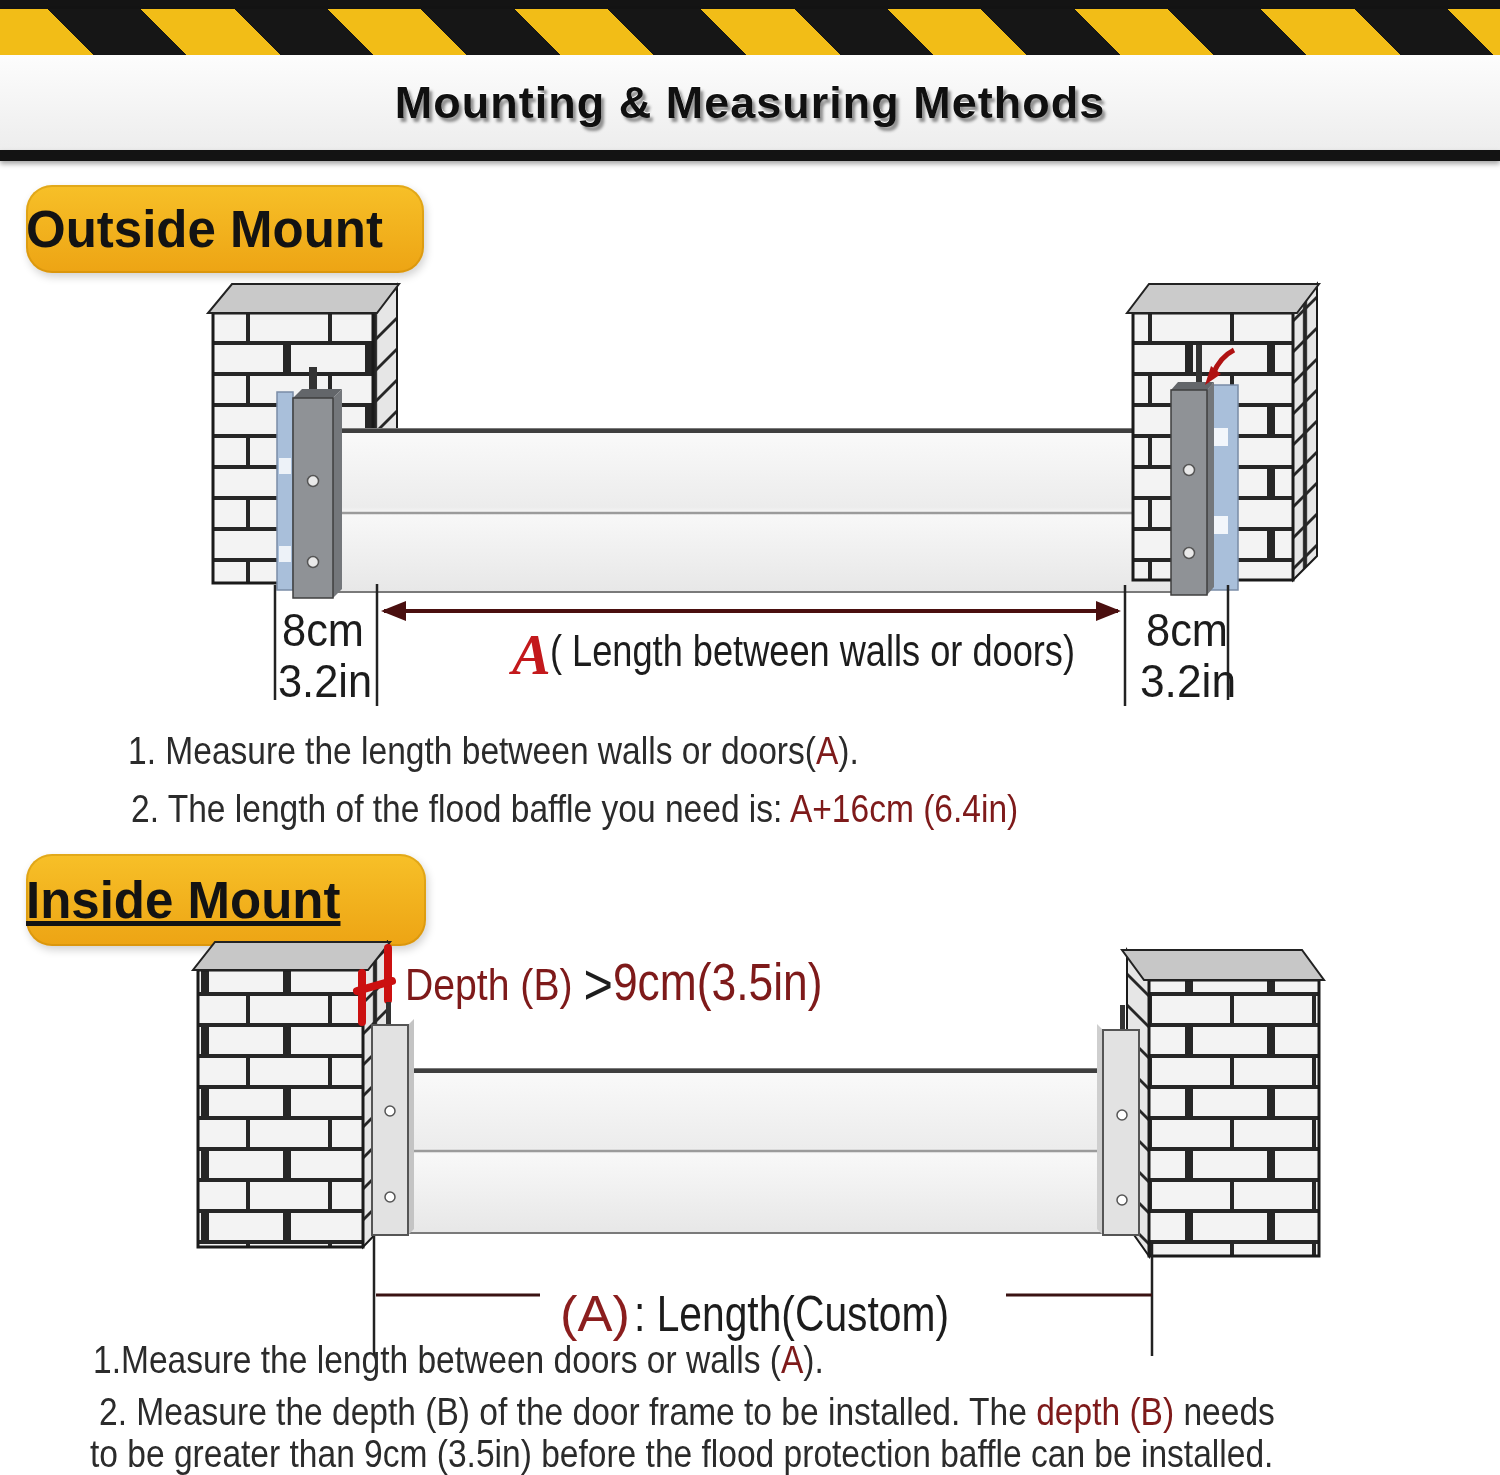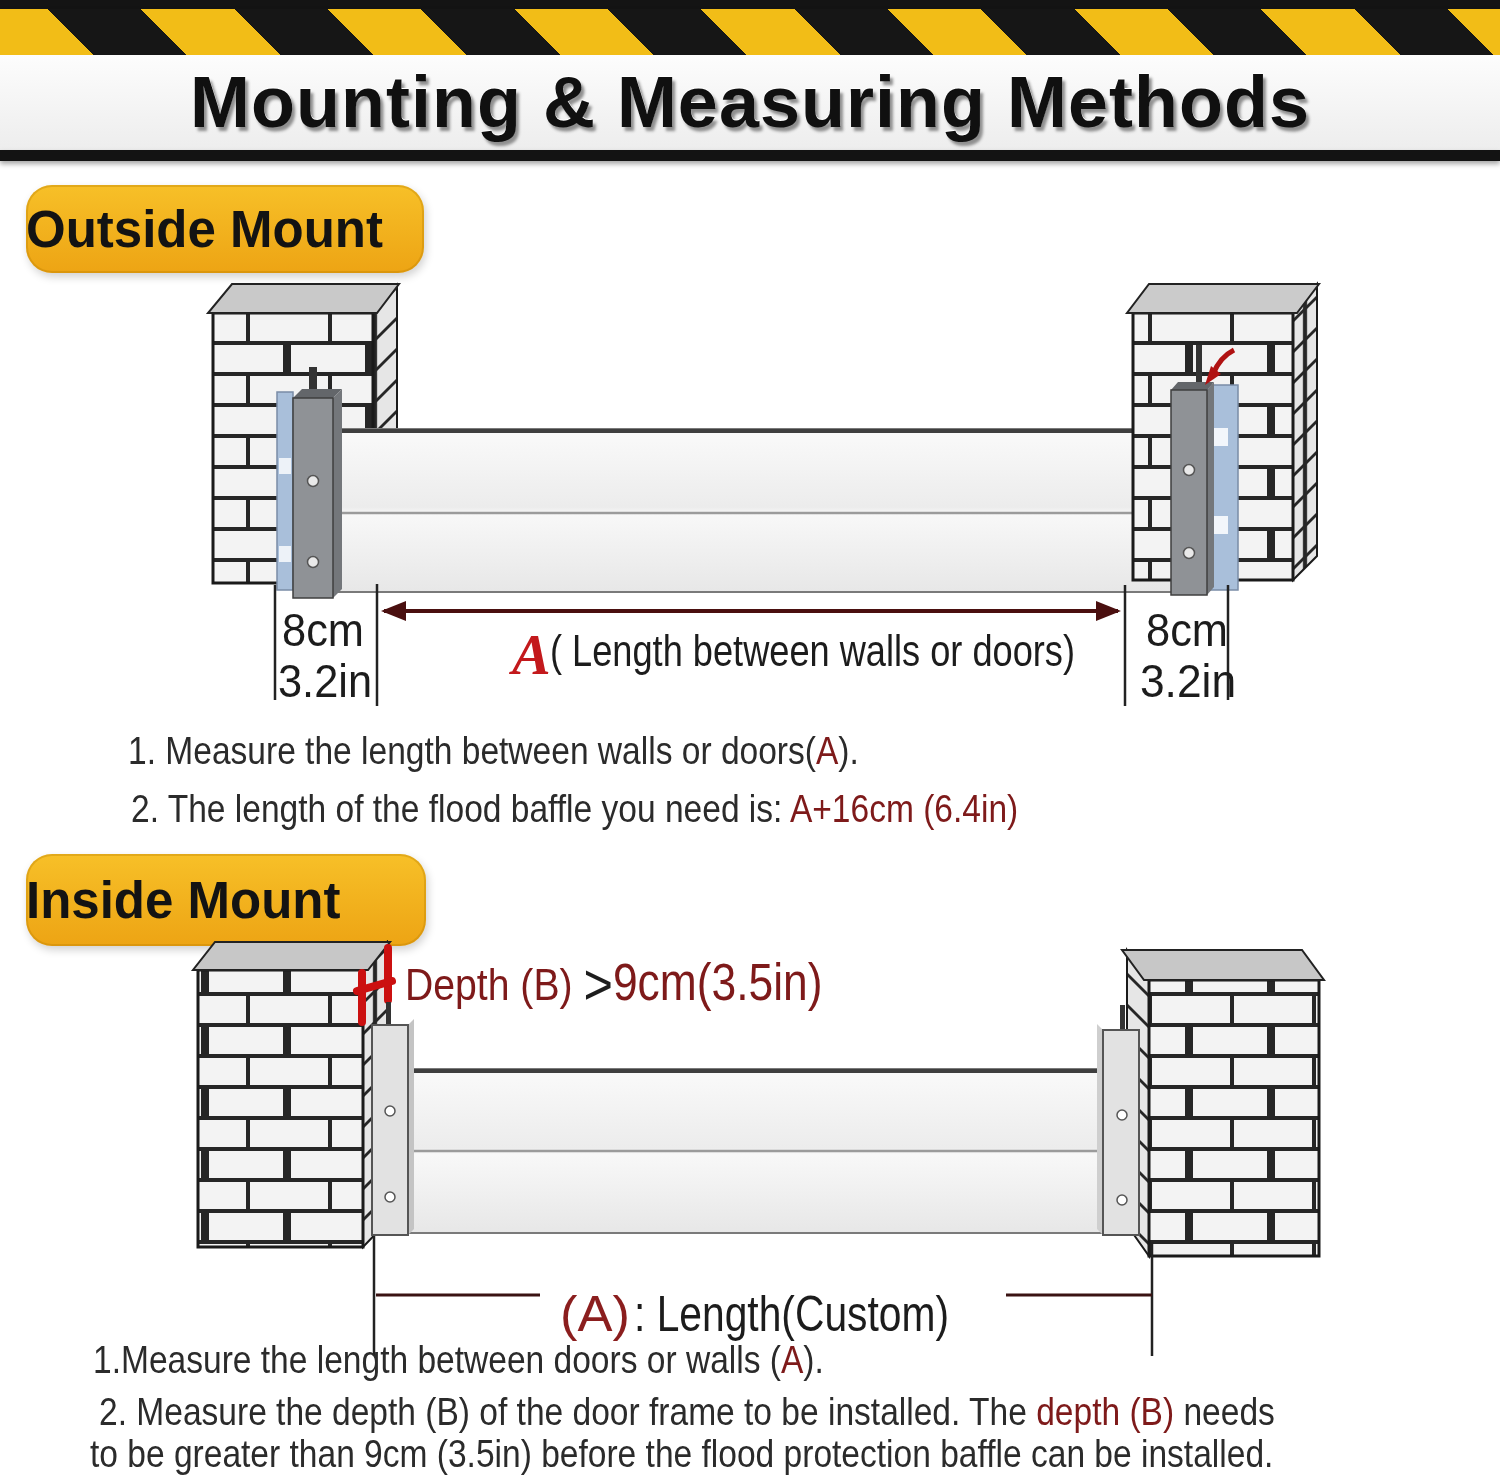--- a/index.html
+++ b/index.html
@@ -4,31 +4,31 @@
 <style>
   html,body{margin:0;padding:0;background:#fff;}
   .page{position:relative;width:1500px;height:1475px;background:#fff;overflow:hidden;
         font-family:"Liberation Sans",sans-serif;}
   .top-bar{position:absolute;left:0;top:0;width:1500px;height:9px;background:#141414;}
   .hazard{position:absolute;left:0;top:9px;width:1500px;height:46px;
           background:repeating-linear-gradient(45deg,#f2bd17 0 66px,#161616 66px 132px);
           box-shadow:0 2px 4px rgba(0,0,0,.3);}
   .title-band{position:absolute;left:0;top:55px;width:1500px;height:95px;
           background:linear-gradient(180deg,#fdfdfd,#ededed);}
-  .title{width:100%;text-align:center;line-height:95px;font-size:72px;font-weight:bold;
+  .title{width:100%;text-align:center;line-height:95px;font-size:45px;font-weight:bold;
           color:#101010;letter-spacing:1px;
           text-shadow:0 -1px 0 #ffffff, 3px 4px 3px #8f8f8f;}
   .divider{position:absolute;left:0;top:150px;width:1500px;height:11px;background:#131313;
           box-shadow:0 3px 5px rgba(0,0,0,.35);}
   .badge{position:absolute;display:flex;align-items:center;justify-content:flex-start;
           background:linear-gradient(180deg,#f7c028,#eda414);border-radius:26px;
           font-size:51px;font-weight:bold;color:#131313;
           box-shadow:inset 0 0 0 2px rgba(185,125,0,.35), 2px 4px 8px rgba(0,0,0,.18);}
   .badge-out{left:26px;top:185px;width:398px;height:88px;}
-  .badge-in{left:26px;top:854px;width:400px;height:92px;}
+  .badge-in{left:26px;top:854px;width:400px;height:92px;text-decoration:underline;}
   .diag{position:absolute;left:0;width:1500px;pointer-events:none;}
   .instr{position:absolute;font-size:39px;color:#2b2b2b;white-space:nowrap;
           transform:scaleX(.86);transform-origin:0 0;}
   .maroon{color:#7e1a1a;}
   .depth-label{position:absolute;left:405px;top:950px;white-space:nowrap;
           transform:scaleX(.87);transform-origin:0 0;
           color:#7e1a1a;font-size:45px;}
   .depth-label .gt{color:#1d1d1d;font-size:58px;vertical-align:-4px;font-weight:normal;}
   .depth-label .val{font-size:51px;}
   .svgtxt{font-family:"Liberation Sans",sans-serif;fill:#1c1c1c;}

